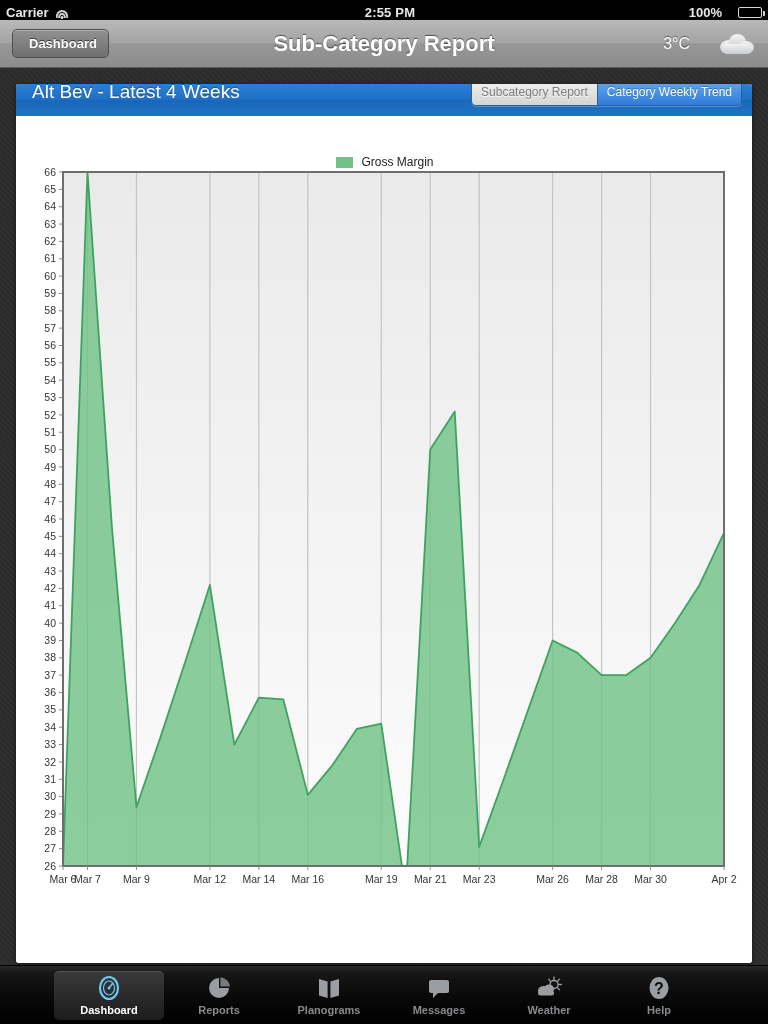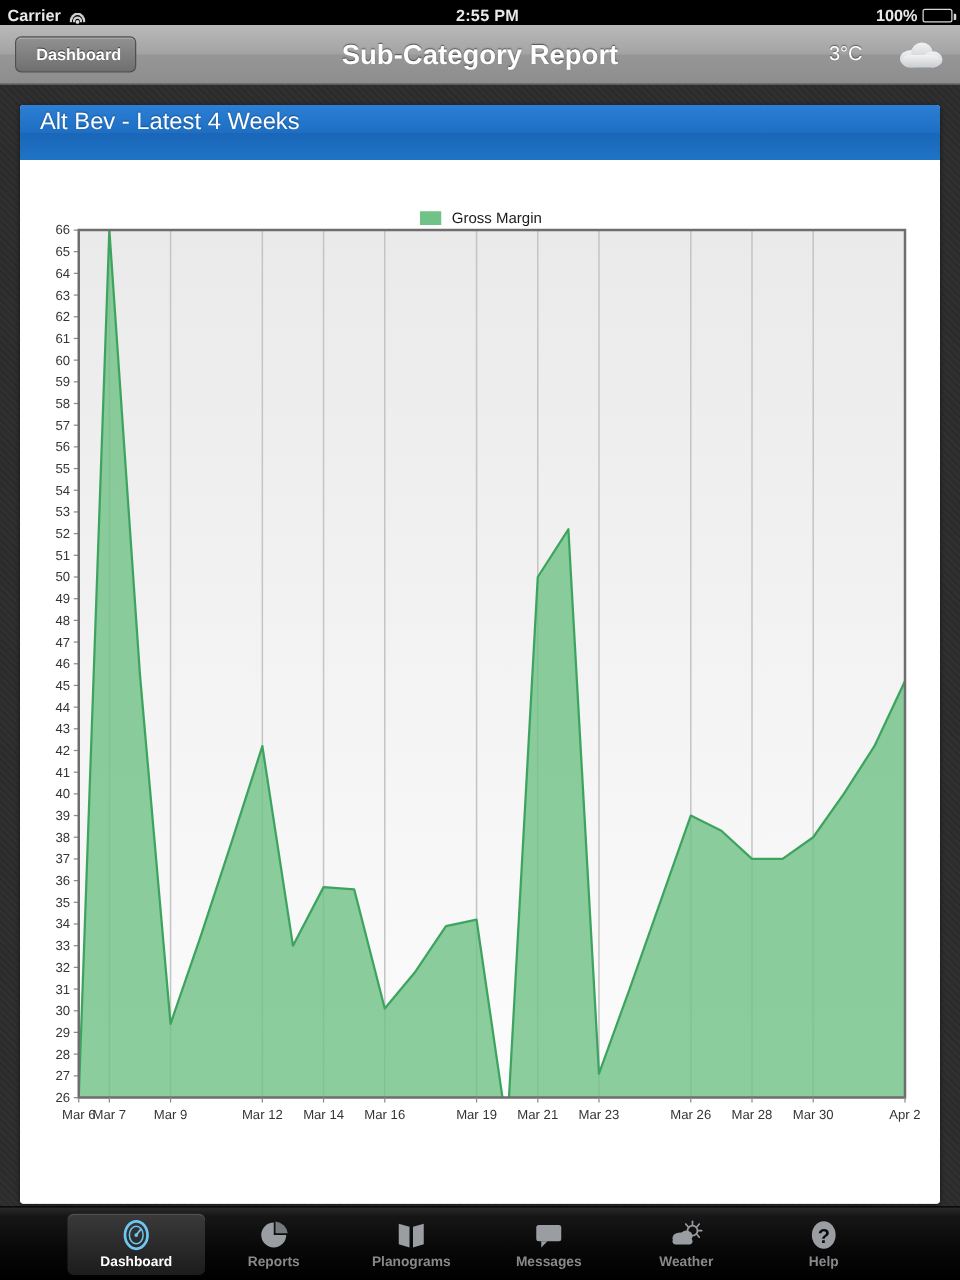--- a/index.html
+++ b/index.html
@@ -35,21 +35,21 @@
   .wifi-glyph i:nth-child(2){ width:8px;  height:5px; opacity:.95; }
   .wifi-glyph i:nth-child(3){
     width:3px; height:3px; border:none; background:#dcdcdc; border-radius:50%;
     bottom:-1px;
   }
   #status-clock {
     position:absolute; left:12px; right:0; text-align:center;
     font-size:13px; font-weight:bold; letter-spacing:.2px;
   }
   #battery-group {
-    margin-left:auto; display:flex; align-items:center; gap:4px;
+    margin-left:auto; display:flex; align-items:center; gap:16px;
     position:relative; z-index:2;
   }
   .battery-shell {
     width:24px; height:11px; border:1px solid #d8d8d8; border-radius:2px;
     position:relative; padding:1px;
   }
   .battery-shell::after {
     content:""; position:absolute; right:-4px; top:3px;
     width:2px; height:5px; background:#d8d8d8; border-radius:0 1px 1px 0;
   }
@@ -121,21 +121,21 @@
   
   #report-panel {
     width:736px; height:879px;
     background:#fff;
     border-radius:3px;
     overflow:hidden;
     box-shadow:0 1px 4px rgba(0,0,0,.55);
     display:flex; flex-direction:column;
   }
   #panel-header {
-    height:44px;
+    height:32px;
     background:linear-gradient(to bottom,#2b7fd4 0%,#1e6fc4 50%,#1a66b8 51%,#1f74c6 100%);
     display:flex; align-items:center; justify-content:space-between;
     padding:0 10px 16px 16px;
   }
   #panel-title {
     color:#fff; font-size:19px;
     text-shadow:0 -1px 1px rgba(0,0,0,.35);
   }
   #segmented-control {
     display:flex; height:28px;
@@ -233,20 +233,28 @@
     </span>
   </div>
 </div>
 
 <div id="page-body">
 
   <div id="report-panel">
 
     <div id="panel-header">
       <div id="panel-title">Alt Bev - Latest 4 Weeks</div>
+      <div id="segmented-control">
+        <div class="segment inactive">
+          <span>Subcategory Report</span>
+        </div>
+        <div class="segment active">
+          <span>Category Weekly Trend</span>
+        </div>
+      </div>
     </div>
 
     <div id="panel-content">
       <div id="legend">
         <span id="legend-swatch"></span>
         <span id="legend-label">Gross Margin</span>
       </div>
       <svg id="chart-svg" width="736" height="835">
           <defs>
             <clipPath id="plotclip">

